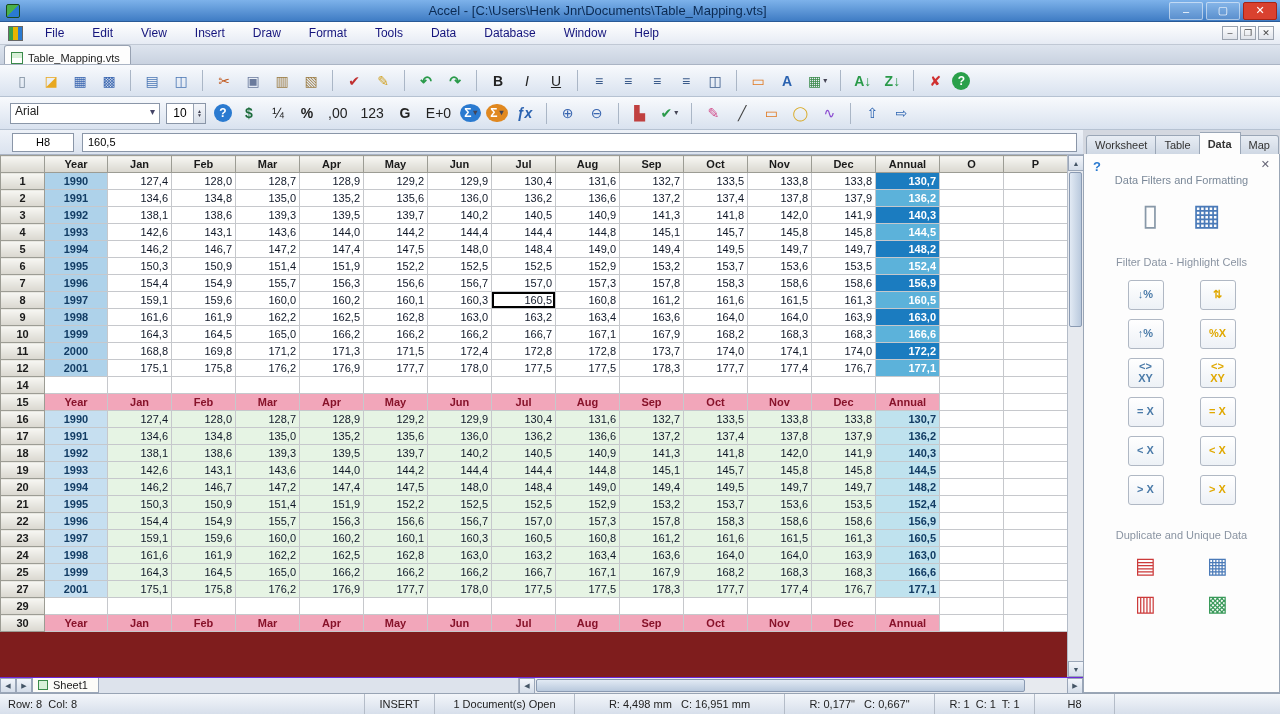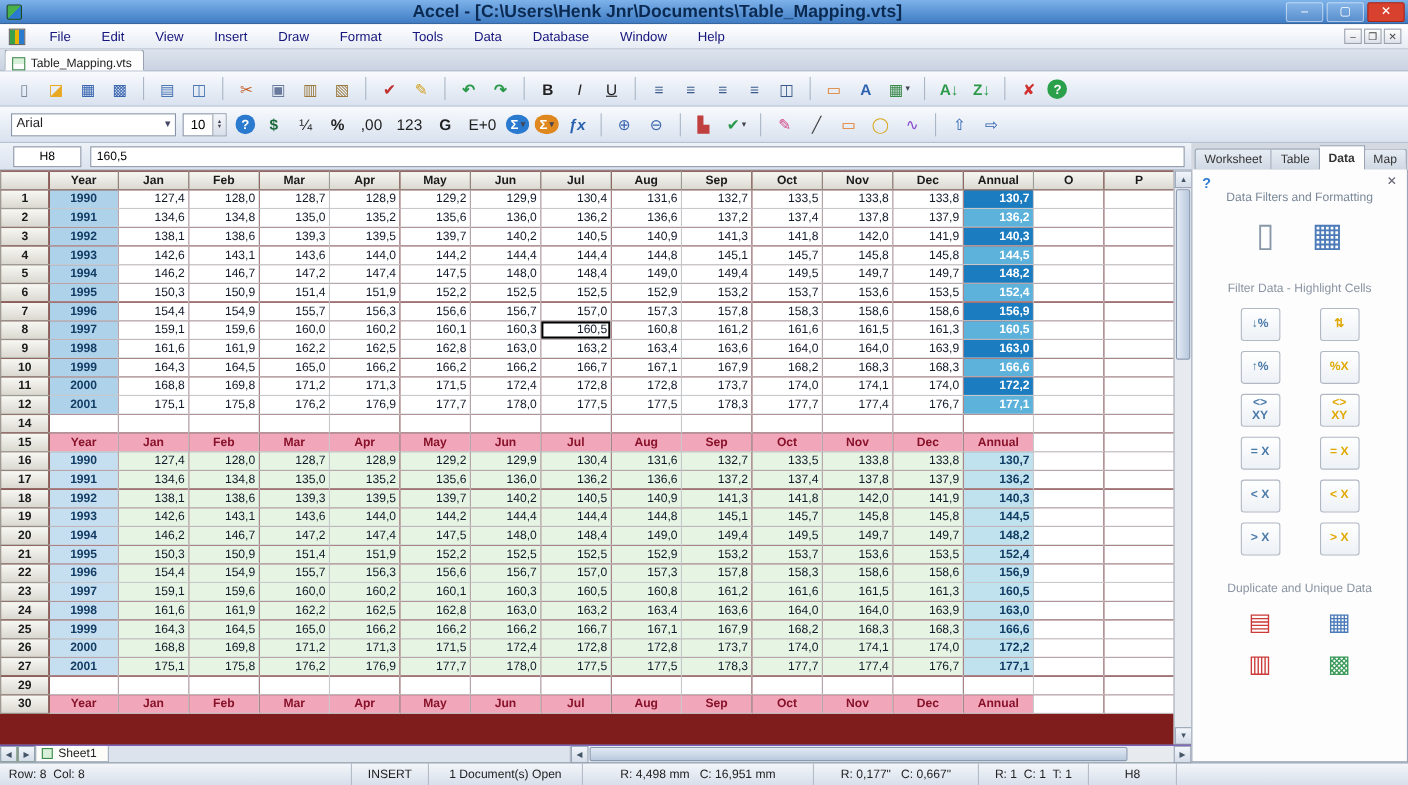--- a/index.html
+++ b/index.html
@@ -5,21 +5,21 @@
   *{margin:0;padding:0;box-sizing:border-box}
   html,body{width:1280px;height:714px;overflow:hidden}
   body{font-family:"Liberation Sans",sans-serif;background:#d4d8e0;position:relative;font-size:11px}
 
   
   .titlebar{position:absolute;top:0;left:0;width:1280px;height:22px;
     background:linear-gradient(#7db2ea,#3f7cc4);display:flex;align-items:center;
     border-bottom:1px solid #2a5a96}
   .app-icon{width:14px;height:14px;margin:0 6px;border-radius:2px;
     background:linear-gradient(135deg,#4ab04a 50%,#2a7ad0 50%);border:1px solid #1a4a1a}
-  .title{flex:1;text-align:center;color:#0b2a52;font-size:16px;font-weight:bold;
+  .title{flex:1;text-align:center;color:#0b2a52;font-size:13px;font-weight:normal;
     white-space:nowrap;overflow:hidden}
   .wbtn{width:34px;height:18px;margin-right:3px;display:flex;align-items:center;justify-content:center;
     color:#fff;font-size:11px;border:1px solid rgba(255,255,255,.5);border-radius:2px;background:rgba(255,255,255,.12)}
   .wbtn.min::before{content:"–"} .wbtn.max::before{content:"▢"}
   .wbtn.close{background:#d9412f;border-color:#a82315}
   .wbtn.close::before{content:"✕"}
 
   
   .menubar{position:absolute;top:22px;left:0;width:1280px;height:23px;
     background:linear-gradient(#ffffff,#e6ebf4);display:flex;align-items:center;
@@ -143,21 +143,21 @@
   .dgrid{display:grid;grid-template-columns:36px 36px;column-gap:36px;row-gap:12px;
     justify-content:center;margin-top:12px}
   .dicon{width:36px;height:26px;display:flex;align-items:center;justify-content:center;font-size:22px}
 
   
   .statusbar{position:absolute;top:693px;left:0;width:1280px;height:21px;
     background:linear-gradient(#f3f6fa,#d7dfeb);border-top:1px solid #98a4b4;
     display:flex;align-items:center;font-size:11px;color:#222}
   .seg{height:100%;display:flex;align-items:center;justify-content:center;
     border-right:1px solid #b4bcc8;white-space:pre}
-  .seg.s1{width:320px;justify-content:flex-start;padding-left:8px}
+  .seg.s1{width:365px;justify-content:flex-start;padding-left:8px}
   .seg.s2{width:70px}.seg.s3{width:140px}.seg.s4{width:210px}
   .seg.s5{width:150px}.seg.s6{width:100px}.seg.s7{width:80px}
   .seg.s8{flex:1;border-right:none}
 </style>
 </head>
 <body>
 
 <div class="titlebar">
   <span class="app-icon"></span>
   <span class="title">Accel - [C:\Users\Henk Jnr\Documents\Table_Mapping.vts]</span>
@@ -776,39 +776,20 @@
           <td class="m2">166,2</td>
           <td class="m2">166,2</td>
           <td class="m2">166,2</td>
           <td class="m2">166,7</td>
           <td class="m2">167,1</td>
           <td class="m2">167,9</td>
           <td class="m2">168,2</td>
           <td class="m2">168,3</td>
           <td class="m2">168,3</td>
           <td class="a2">166,6</td>
-          <td class="e"></td>
-          <td class="e"></td>
-        </tr>
-        <tr>
-          <th class="gh">26</th>
-          <td class="y2">2000</td>
-          <td class="m2">168,8</td>
-          <td class="m2">169,8</td>
-          <td class="m2">171,2</td>
-          <td class="m2">171,3</td>
-          <td class="m2">171,5</td>
-          <td class="m2">172,4</td>
-          <td class="m2">172,8</td>
-          <td class="m2">172,8</td>
-          <td class="m2">173,7</td>
-          <td class="m2">174,0</td>
-          <td class="m2">174,1</td>
-          <td class="m2">174,0</td>
-          <td class="a2">172,2</td>
           <td class="e"></td>
           <td class="e"></td>
         </tr>
         <tr>
           <th class="gh">27</th>
           <td class="y2">2001</td>
           <td class="m2">175,1</td>
           <td class="m2">175,8</td>
           <td class="m2">176,2</td>
           <td class="m2">176,9</td>

